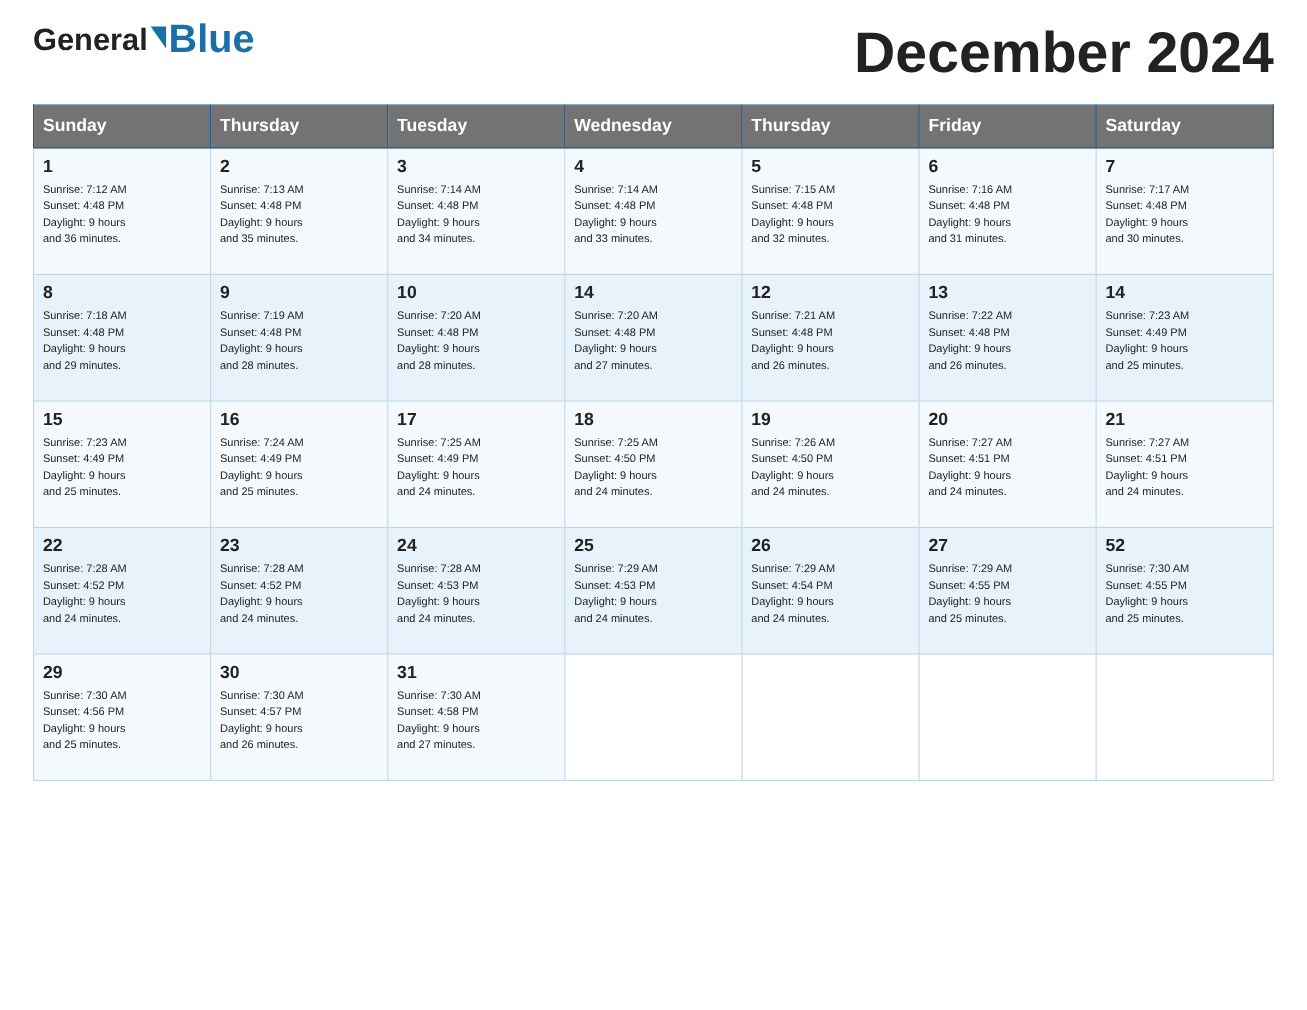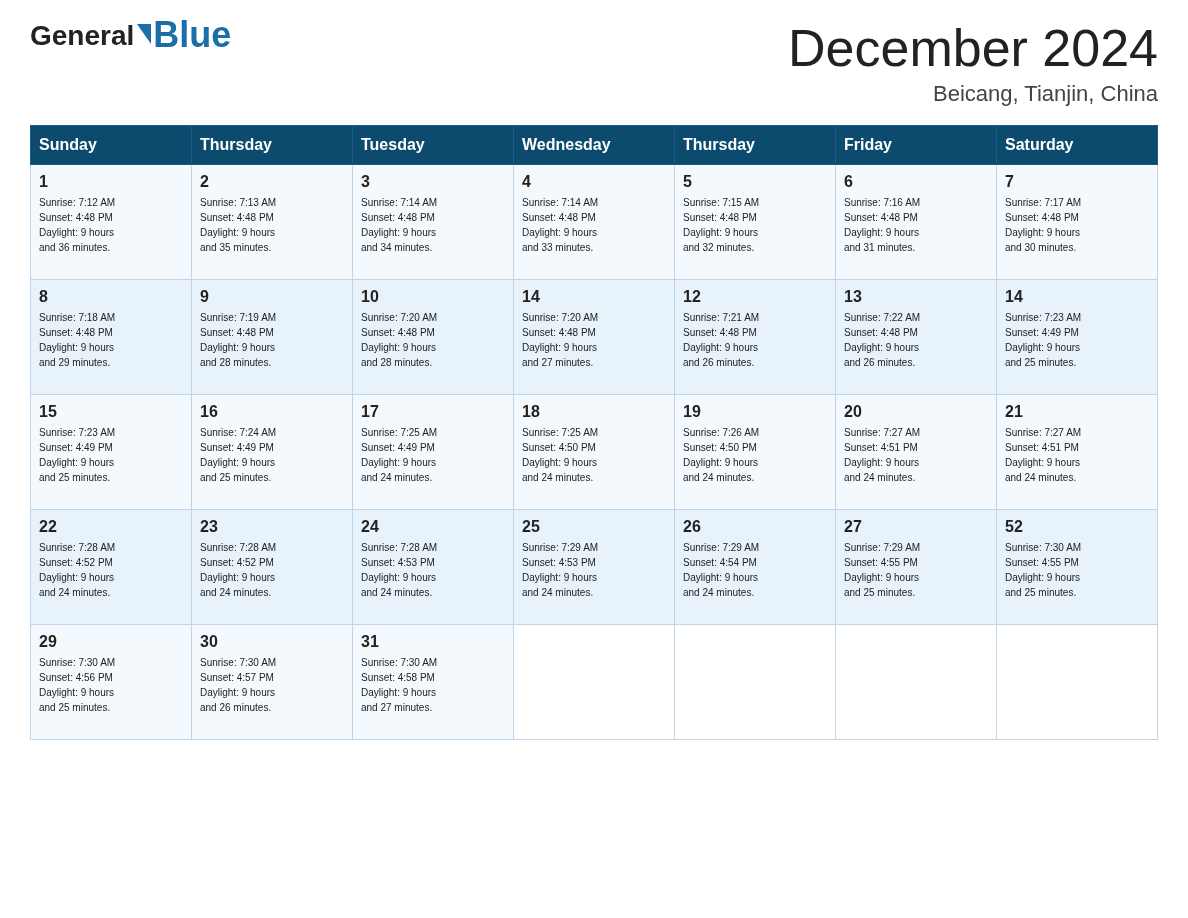--- a/index.html
+++ b/index.html
@@ -44,36 +44,36 @@
       font-weight: bold;
       color: #1a6fa8;
       margin-top: -6px;
       margin-left: 2px;
     }
     .title-area {
       text-align: right;
     }
     .month-title {
       font-size: 52px;
-      font-weight: normal;
+      font-weight: bold;
       color: #222;
       line-height: 1.1;
     }
     .location-title {
       font-size: 22px;
       color: #444;
       margin-top: 4px;
     }
     table {
       width: 100%;
       border-collapse: collapse;
       table-layout: fixed;
     }
     thead tr th {
-      background: #0c4a6e;
+      background: #737373;
       color: #fff;
       font-size: 16px;
       font-weight: bold;
       padding: 10px 8px;
       text-align: left;
       border: 1px solid #1a5a8a;
     }
     tbody tr td {
       vertical-align: top;
       padding: 8px;
@@ -108,21 +108,20 @@
 <div class="header">
   <div class="logo">
     <div class="logo-general">
       <span>General</span>
       <span class="logo-arrow"></span>
     </div>
     <div class="logo-blue">Blue</div>
   </div>
   <div class="title-area">
     <div class="month-title">December 2024</div>
-    <div class="location-title">Beicang, Tianjin, China</div>
   </div>
 </div>
 
 <table>
   <thead>
     <tr>
     <th>Sunday</th>
         <th>Thursday</th>
         <th>Tuesday</th>
         <th>Wednesday</th>

